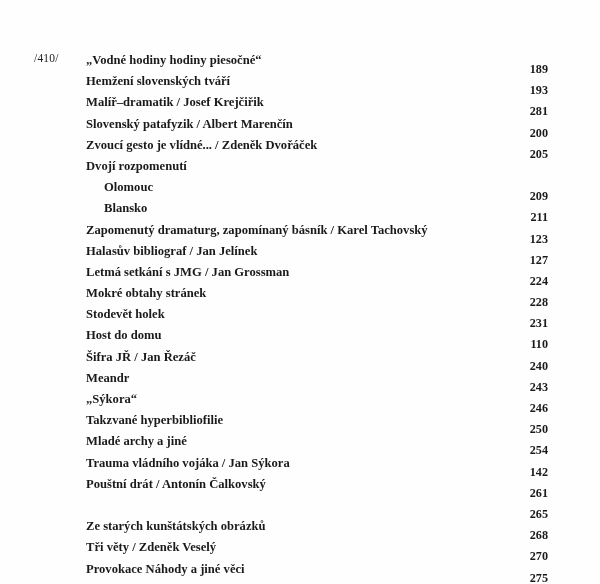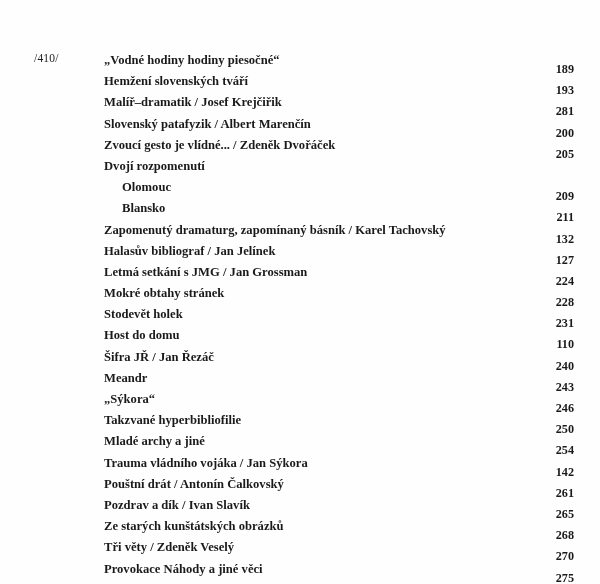--- a/index.html
+++ b/index.html
@@ -13,21 +13,21 @@
     font-family: "Liberation Serif", serif;
     color: #1a1a1a;
     overflow: hidden;
     position: relative;
   }
   .page {
     position: relative;
     width: 600px;
     height: 584px;
     box-sizing: border-box;
-    padding: 46px 42px 20px 52px;
+    padding: 46px 42px 20px 34px;
   }
   .page-marker {
     position: absolute;
     left: 34px;
     top: 52px;
     font-size: 11.5px;
     font-family: "Liberation Serif", serif;
     letter-spacing: 0.2px;
   }
   .toc {
@@ -44,21 +44,21 @@
   }
   .toc-title {
     display: inline-block;
   }
   .indent-1 .toc-title {
     padding-left: 18px;
     text-align: center;
   }
   .toc-page {
     position: absolute;
-    right: 4px;
+    right: 12px;
     top: 9px;
     font-size: 12.2px;
     text-align: right;
     width: 34px;
   }
   .toc-inner {
     position: relative;
     width: 474px;
   }
 </style>
@@ -70,33 +70,33 @@
   <div class="toc">
     <div class="toc-inner" id="toc-list">
         <div class="toc-row indent-0"><span class="toc-title">„Vodné hodiny hodiny piesočné“</span><span class="toc-page">189</span></div>
         <div class="toc-row indent-0"><span class="toc-title">Hemžení slovenských tváří</span><span class="toc-page">193</span></div>
         <div class="toc-row indent-0"><span class="toc-title">Malíř–dramatik / Josef Krejčiřik</span><span class="toc-page">281</span></div>
         <div class="toc-row indent-0"><span class="toc-title">Slovenský patafyzik / Albert Marenčín</span><span class="toc-page">200</span></div>
         <div class="toc-row indent-0"><span class="toc-title">Zvoucí gesto je vlídné... / Zdeněk Dvořáček</span><span class="toc-page">205</span></div>
         <div class="toc-row indent-0"><span class="toc-title">Dvojí rozpomenutí</span><span class="toc-page"></span></div>
         <div class="toc-row indent-1"><span class="toc-title">Olomouc</span><span class="toc-page">209</span></div>
         <div class="toc-row indent-1"><span class="toc-title">Blansko</span><span class="toc-page">211</span></div>
-        <div class="toc-row indent-0"><span class="toc-title">Zapomenutý dramaturg, zapomínaný básník / Karel Tachovský</span><span class="toc-page">132</span></div>
+        <div class="toc-row indent-0"><span class="toc-title">Zapomenutý dramaturg, zapomínaný básník / Karel Tachovský</span><span class="toc-page">123</span></div>
         <div class="toc-row indent-0"><span class="toc-title">Halasův bibliograf / Jan Jelínek</span><span class="toc-page">127</span></div>
         <div class="toc-row indent-0"><span class="toc-title">Letmá setkání s JMG / Jan Grossman</span><span class="toc-page">224</span></div>
         <div class="toc-row indent-0"><span class="toc-title">Mokré obtahy stránek</span><span class="toc-page">228</span></div>
         <div class="toc-row indent-0"><span class="toc-title">Stodevět holek</span><span class="toc-page">231</span></div>
         <div class="toc-row indent-0"><span class="toc-title">Host do domu</span><span class="toc-page">110</span></div>
         <div class="toc-row indent-0"><span class="toc-title">Šifra JŘ / Jan Řezáč</span><span class="toc-page">240</span></div>
         <div class="toc-row indent-0"><span class="toc-title">Meandr</span><span class="toc-page">243</span></div>
         <div class="toc-row indent-0"><span class="toc-title">„Sýkora“</span><span class="toc-page">246</span></div>
         <div class="toc-row indent-0"><span class="toc-title">Takzvané hyperbibliofilie</span><span class="toc-page">250</span></div>
         <div class="toc-row indent-0"><span class="toc-title">Mladé archy a jiné</span><span class="toc-page">254</span></div>
         <div class="toc-row indent-0"><span class="toc-title">Trauma vládního vojáka / Jan Sýkora</span><span class="toc-page">142</span></div>
         <div class="toc-row indent-0"><span class="toc-title">Pouštní drát / Antonín Čalkovský</span><span class="toc-page">261</span></div>
-        <div class="toc-row indent-0"><span class="toc-title">Pozdrav a dík / Ivan Slavík</span><span class="toc-page">265</span></div>
+        <div class="toc-row indent-0"><span class="toc-page">265</span></div>
         <div class="toc-row indent-0"><span class="toc-title">Ze starých kunštátských obrázků</span><span class="toc-page">268</span></div>
         <div class="toc-row indent-0"><span class="toc-title">Tři věty / Zdeněk Veselý</span><span class="toc-page">270</span></div>
         <div class="toc-row indent-0"><span class="toc-title">Provokace Náhody a jiné věci</span><span class="toc-page">275</span></div>
         <div class="toc-row indent-0"><span class="toc-title">Tré receptů</span></div>
       </div>
   </div>
 </div>
 
 </body></html>

